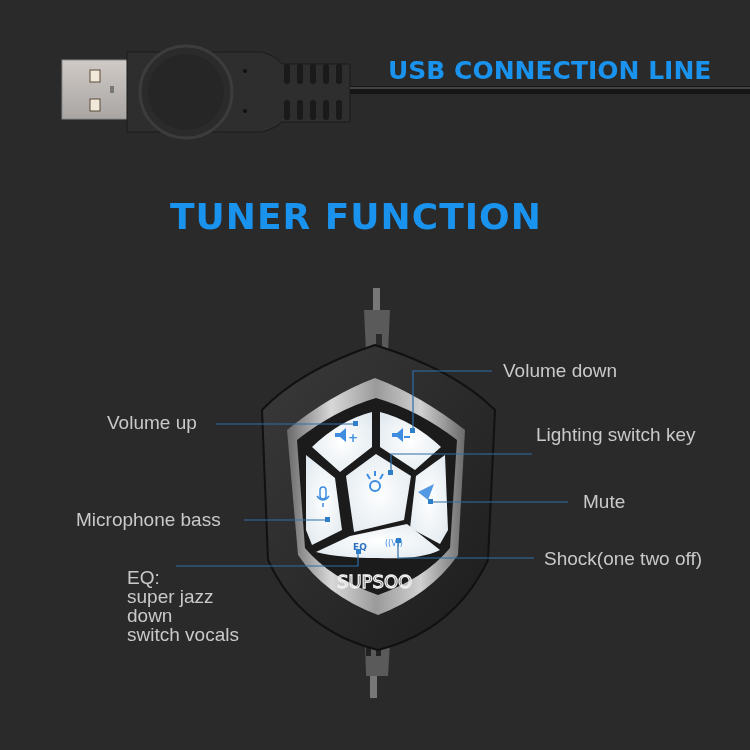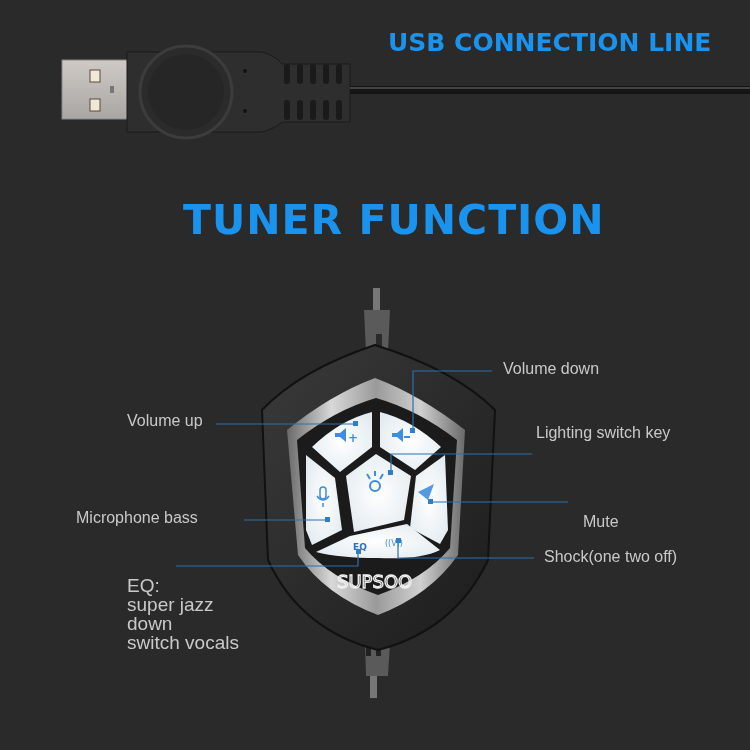--- a/index.html
+++ b/index.html
@@ -1,22 +1,22 @@
 <!DOCTYPE html>
 <html><head>
 <meta charset="utf-8">
 <style>
   html, body { margin:0; padding:0; }
   body { width:750px; height:750px; background:#2a2a2a; position:relative; overflow:hidden; font-family:"DejaVu Sans", sans-serif; }
   .abs { position:absolute; }
   .heading { color:#1a93ee; font-family:"DejaVu Sans", sans-serif; font-weight:bold; letter-spacing:0px; white-space:nowrap; }
-  .usb-title { left:388px; top:28px; font-size:25px; }
-  .tuner-title { left:183px; top:196px; font-size:41px; letter-spacing:1px; }
-  .label { color:#c9c9c9; font-family:"Liberation Sans", sans-serif; font-size:16px; white-space:nowrap; }
-  .eq-list { left:127px; top:568px; font-size:19px; line-height:19px; color:#c9c9c9; font-family:"Liberation Sans", sans-serif;margin-top:8px; }
+  .usb-title { left:388px; top:56px; font-size:25px; }
+  .tuner-title { left:170px; top:196px; font-size:36px; letter-spacing:1px; }
+  .label { color:#c9c9c9; font-family:"Liberation Sans", sans-serif; font-size:19px; white-space:nowrap; }
+  .eq-list { left:127px; top:568px; font-size:19px; line-height:19px; color:#c9c9c9; font-family:"Liberation Sans", sans-serif; }
   svg { position:absolute; left:0; top:0; }
 </style>
 </head>
 <body>
 
 <div class="abs heading usb-title">USB CONNECTION LINE</div>
 <div class="abs heading tuner-title">TUNER FUNCTION</div>
 
 <svg width="750" height="750" viewBox="0 0 750 750">
   <defs>
@@ -117,24 +117,24 @@
     <rect x="353" y="421" width="5" height="5"></rect>
     <rect x="410" y="428" width="5" height="5"></rect>
     <rect x="388" y="470" width="5" height="5"></rect>
     <rect x="428" y="499" width="5" height="5"></rect>
     <rect x="325" y="517" width="5" height="5"></rect>
     <rect x="356" y="549" width="5" height="5"></rect>
     <rect x="396" y="538" width="5" height="5"></rect>
   </g>
 </svg>
 
-<div class="abs label" style="left:107px;top:412px;margin-left:20px;">Volume up</div>
+<div class="abs label" style="left:107px;top:412px;">Volume up</div>
 <div class="abs label" style="left:503px;top:360px;">Volume down</div>
 <div class="abs label" style="left:536px;top:424px;">Lighting switch key</div>
-<div class="abs label" style="left:583px;top:513px;">Mute</div>
+<div class="abs label" style="left:583px;top:491px;">Mute</div>
 <div class="abs label" style="left:76px;top:509px;">Microphone bass</div>
 <div class="abs label" style="left:544px;top:548px;">Shock(one two off)</div>
 
 <div class="abs eq-list">
   <div>EQ:</div>
   <div>super jazz</div>
   <div>down</div>
   <div>switch vocals</div>
 </div>
 

